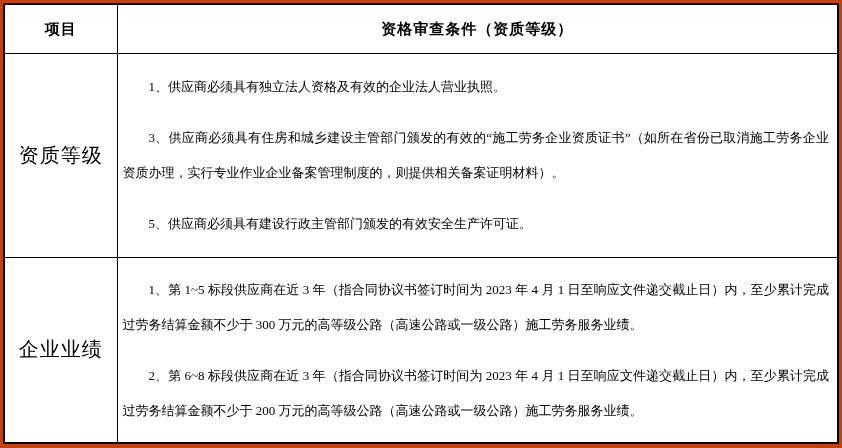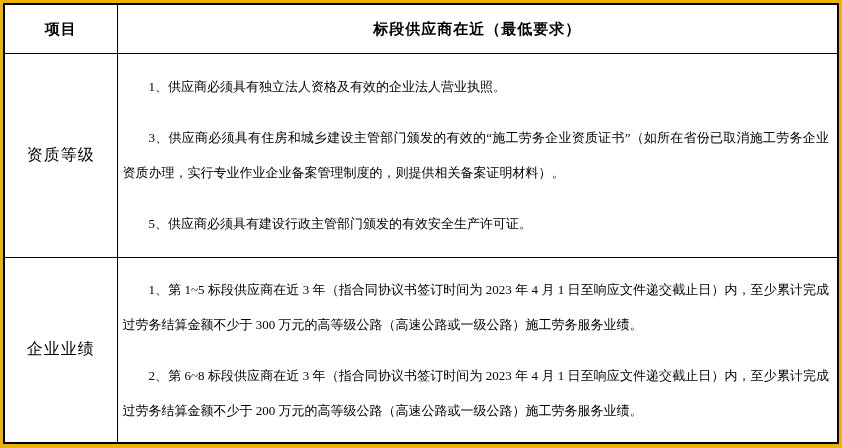--- a/index.html
+++ b/index.html
@@ -7,21 +7,21 @@
     padding: 0;
     background: #ffffff;
     font-family: "Liberation Serif", "DejaVu Serif", serif;
     color: #000000;
   }
   .page {
     width: 842px;
     height: 448px;
     box-sizing: border-box;
     padding: 3px;
-    background: #eab308;
+    background: #c2410c;
     overflow: hidden;
   }
   table.qual-table {
     width: 836px;
     height: 441px;
     border-collapse: collapse;
     table-layout: fixed;
     border: 2.5px solid #000000;
     background: #ffffff;
   }
@@ -33,21 +33,21 @@
   .qual-table col.c-item { width: 113px; }
   thead th {
     height: 46px;
     font-size: 15px;
     font-weight: bold;
     text-align: center;
     letter-spacing: 1px;
   }
   td.label-cell {
     text-align: center;
-    font-size: 16px;
+    font-size: 20px;
     letter-spacing: 1px;
   }
   td.content-cell {
     padding: 2px 8px 2px 5px;
     font-size: 13px;
     line-height: 35px;
     text-align: justify;
     text-justify: inter-ideograph;
   }
   td.content-cell p {
@@ -63,21 +63,21 @@
 
 <div class="page">
   <table class="qual-table">
     <colgroup>
       <col class="c-item">
       <col class="c-cond">
     </colgroup>
     <thead>
       <tr>
         <th>项目</th>
-        <th>标段供应商在近（最低要求）</th>
+        <th>资格审查条件（资质等级）</th>
       </tr>
     </thead>
     <tbody>
       <tr>
         <td class="label-cell">资质等级</td>
         <td class="content-cell">
           <p>1、供应商必须具有独立法人资格及有效的企业法人营业执照。</p>
           <p>3、供应商必须具有住房和城乡建设主管部门颁发的有效的“施工劳务企业资质证书”（如所在省份已取消施工劳务企业资质办理，实行专业作业企业备案管理制度的，则提供相关备案证明材料）。</p>
           <p>5、供应商必须具有建设行政主管部门颁发的有效安全生产许可证。</p>
         </td>

